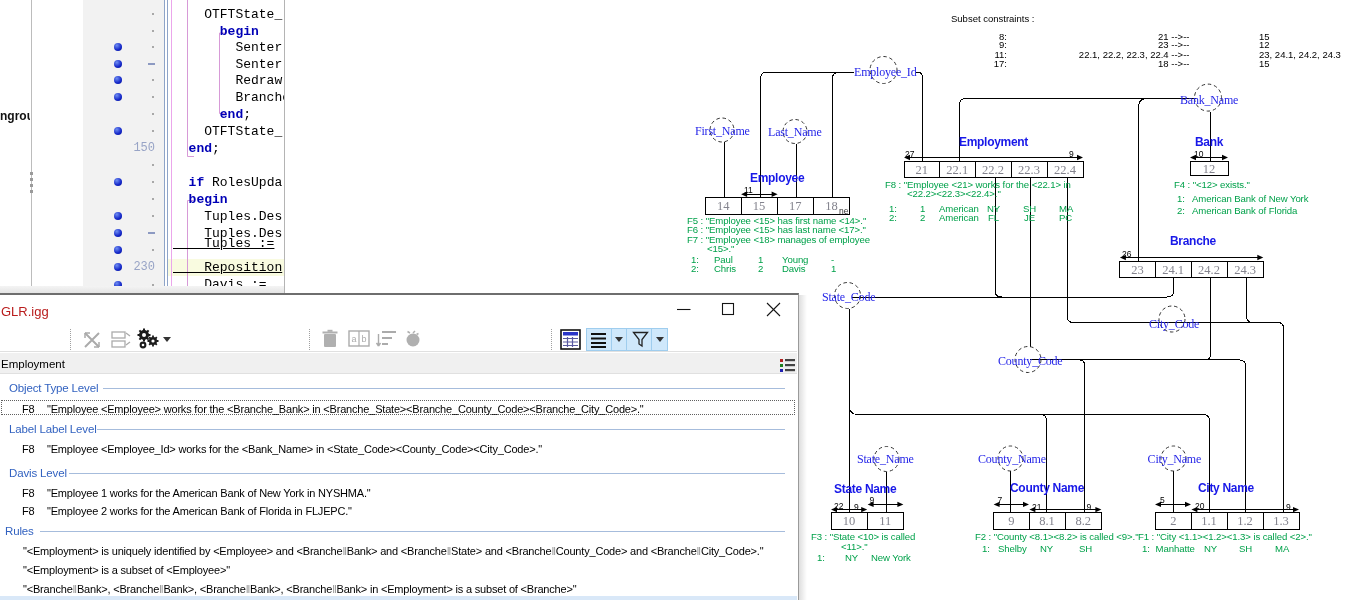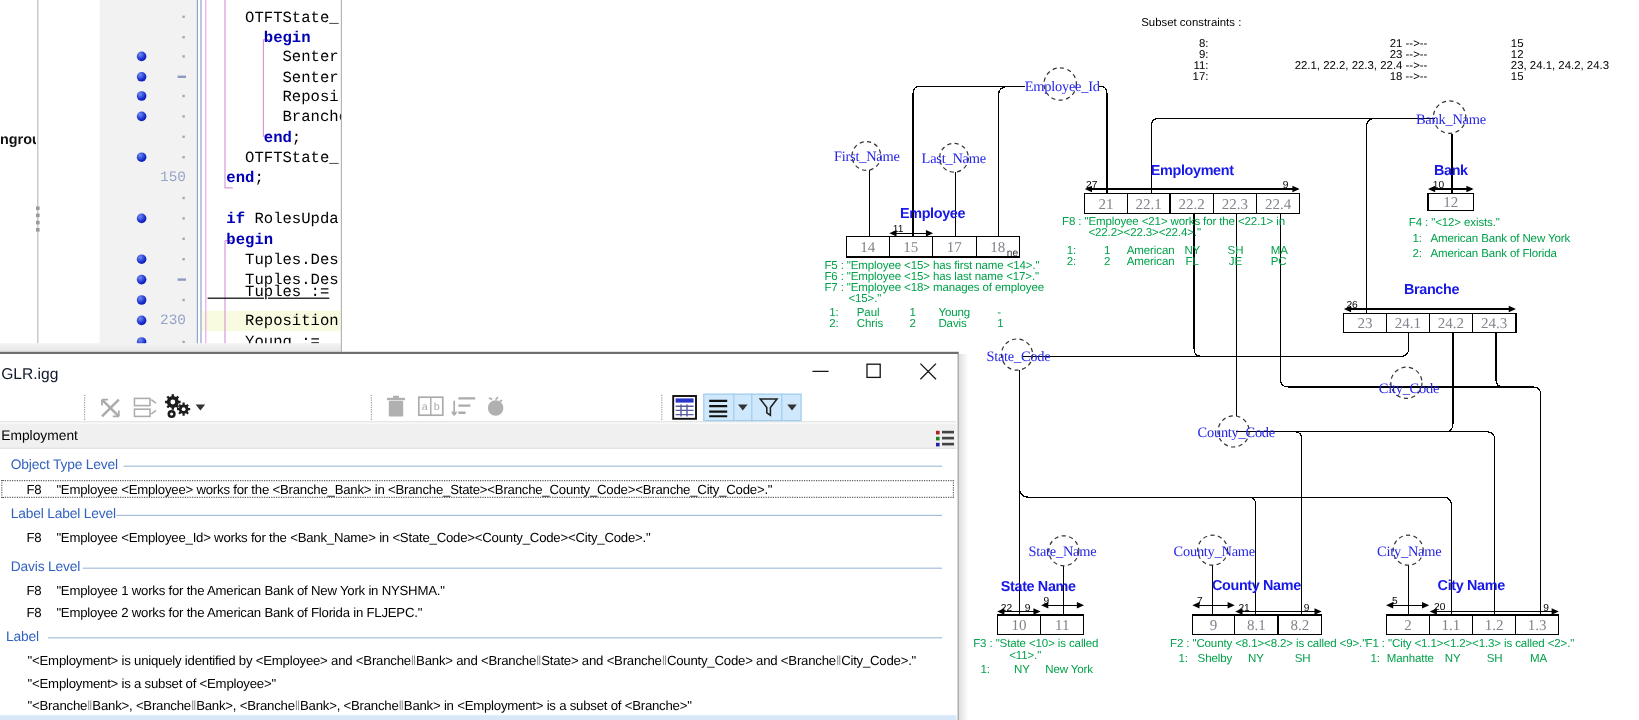--- a/index.html
+++ b/index.html
@@ -245,21 +245,21 @@
 <div class="cl" style="top:5.5px;">    OTFTState_</div>
 <div class="dot" style="top:13.0px;"></div>
 <div class="cl" style="top:22.5px;">      <span class="kw">begin</span></div>
 <div class="dot" style="top:30.0px;"></div>
 <div class="cl" style="top:38.5px;">        Senter</div>
 <div class="bp" style="left:114px;top:43.0px;"></div>
 <div class="dot" style="top:46.0px;"></div>
 <div class="cl" style="top:55.5px;">        Senter</div>
 <div class="bp" style="left:114px;top:60.0px;"></div>
 <div class="dsh" style="top:63.0px;"></div>
-<div class="cl" style="top:71.5px;">        Reposi</div>
+<div class="cl" style="top:71.5px;">        Redraw</div>
 <div class="bp" style="left:114px;top:76.0px;"></div>
 <div class="dot" style="top:79.0px;"></div>
 <div class="cl" style="top:88.5px;">        Branche</div>
 <div class="bp" style="left:114px;top:93.0px;"></div>
 <div class="dot" style="top:96.0px;"></div>
 <div class="cl" style="top:105.5px;">      <span class="kw">end</span>;</div>
 <div class="dot" style="top:113.0px;"></div>
 <div class="cl" style="top:122.5px;">    OTFTState_</div>
 <div class="bp" style="left:114px;top:127.0px;"></div>
 <div class="dot" style="top:130.0px;"></div>
@@ -273,39 +273,39 @@
 <div class="dot" style="top:198.0px;"></div>
 <div class="cl" style="top:207.5px;">    Tuples.Des</div>
 <div class="bp" style="left:114px;top:212.0px;"></div>
 <div class="dot" style="top:215.0px;"></div>
 <div class="cl" style="top:224.5px;">    Tuples.Des</div>
 <div class="bp" style="left:114px;top:229.0px;"></div>
 <div class="dsh" style="top:232.0px;"></div>
 <div class="cl" style="top:235px;text-decoration:underline;">    Tuples :=</div>
 <div class="bp" style="left:114px;top:246.0px;"></div>
 <div class="dot" style="top:249.0px;"></div>
-<div class="cl" style="top:258.5px;">    Reposition</div>
+<div class="cl" style="top:258.5px;text-decoration:underline;">    Reposition</div>
 <div class="bp" style="left:114px;top:263.0px;"></div>
 <div class="ln" style="top:258.5px;">230</div>
-<div class="cl" style="top:276px;">    Young :=</div>
+<div class="cl" style="top:276px;">    Davis :=</div>
 <div class="bp" style="left:114px;top:280.5px;"></div>
 <div class="dot" style="top:283.5px;"></div>
 <div class="a" style="left:0;top:109px;width:30px;overflow:hidden;font-size:12px;font-weight:600;color:#111;">ngrou</div>
 <div class="a" style="left:31px;top:0;width:1px;height:294px;background:#bcbcbc;"></div>
 <div class="a" style="left:30px;top:172px;width:3px;height:3px;background:#9a9a9a;"></div>
 <div class="a" style="left:30px;top:178px;width:3px;height:3px;background:#9a9a9a;"></div>
 <div class="a" style="left:30px;top:184px;width:3px;height:3px;background:#9a9a9a;"></div>
 <div class="a" style="left:30px;top:190px;width:3px;height:3px;background:#9a9a9a;"></div>
 <div class="a" style="left:0;top:285.5px;width:284px;height:8.5px;background:linear-gradient(#f4f4f4,#e2e2e2);"></div>
 <div class="a" style="left:283.5px;top:0;width:1px;height:294px;background:#b4b4b4;"></div>
 </div>
 <div class="a" id="glr">
 <div class="a" style="left:799px;top:2px;width:8px;height:305px;background:linear-gradient(to right,rgba(0,0,0,0.13),rgba(0,0,0,0));"></div>
 <div class="a" style="left:0;top:0;width:799px;height:307px;background:#fff;border-top:2px solid #6e6e6e;border-right:1.5px solid #9a9a9a;box-sizing:border-box;">
-<div class="a" style="left:1px;top:9px;font-size:13px;color:#0f172a;">GLR.igg</div>
+<div class="a" style="left:1px;top:9px;font-size:13px;color:#b91c1c;">GLR.igg</div>
 <svg class="a" style="left:670px;top:5px" width="120" height="20">
 <line x1="7" y1="9.5" x2="20.5" y2="9.5" stroke="#151515" stroke-width="1.1"></line>
 <rect x="52.5" y="3.5" width="11" height="11" fill="none" stroke="#151515" stroke-width="1.1"></rect>
 <line x1="97" y1="3" x2="110" y2="16" stroke="#151515" stroke-width="1.1"></line>
 <line x1="110" y1="3" x2="97" y2="16" stroke="#151515" stroke-width="1.1"></line>
 </svg>
 <div class="a" style="left:0;top:30px;width:797px;height:26px;border-bottom:1px solid #e0e0e0;">
 <div class="a" style="left:70px;top:4px;width:1px;height:21px;border-left:1px dotted #a0a0a0;"></div>
 <div class="a" style="left:309px;top:4px;width:1px;height:21px;border-left:1px dotted #a0a0a0;"></div>
 <div class="a" style="left:551px;top:4px;width:1px;height:21px;border-left:1px dotted #a0a0a0;"></div>
@@ -409,19 +409,19 @@
 <div class="hd" style="left:9px;top:130px;">Label Label Level</div>
     <div class="rl" style="left:97px;top:136px;width:688px;"></div>
 <div class="tx" style="left:22px;top:150px;">F8</div>
     <div class="tx" style="left:47px;top:150px;">"Employee &lt;Employee_Id&gt; works for the &lt;Bank_Name&gt; in &lt;State_Code&gt;&lt;County_Code&gt;&lt;City_Code&gt;."</div>
 <div class="hd" style="left:9px;top:174px;">Davis Level</div>
     <div class="rl" style="left:69px;top:180px;width:716px;"></div>
 <div class="tx" style="left:22px;top:194px;">F8</div>
     <div class="tx" style="left:47px;top:194px;">"Employee 1 works for the American Bank of New York in NYSHMA."</div>
 <div class="tx" style="left:22px;top:212px;">F8</div>
     <div class="tx" style="left:47px;top:212px;">"Employee 2 works for the American Bank of Florida in FLJEPC."</div>
-<div class="hd" style="left:5px;top:232px;">Label</div>
+<div class="hd" style="left:5px;top:232px;">Rules</div>
     <div class="rl" style="left:40px;top:238px;width:745px;"></div>
 <div class="tx" style="left:23px;top:251.5px;">"&lt;Employment&gt; is uniquely identified by &lt;Employee&gt; and &lt;Branche<span class="pp">‖</span>Bank&gt; and &lt;Branche<span class="pp">‖</span>State&gt; and &lt;Branche<span class="pp">‖</span>County_Code&gt; and &lt;Branche<span class="pp">‖</span>City_Code&gt;."</div>
 <div class="tx" style="left:23px;top:271px;">"&lt;Employment&gt; is a subset of &lt;Employee&gt;"</div>
 <div class="tx" style="left:23px;top:290px;">"&lt;Branche<span class="pp">‖</span>Bank&gt;, &lt;Branche<span class="pp">‖</span>Bank&gt;, &lt;Branche<span class="pp">‖</span>Bank&gt;, &lt;Branche<span class="pp">‖</span>Bank&gt; in &lt;Employment&gt; is a subset of &lt;Branche&gt;"</div>
 <div class="a" style="left:0;top:303px;width:797px;height:4px;background:#d9e8f8;"></div>
 </div>
 
 </body></html>

